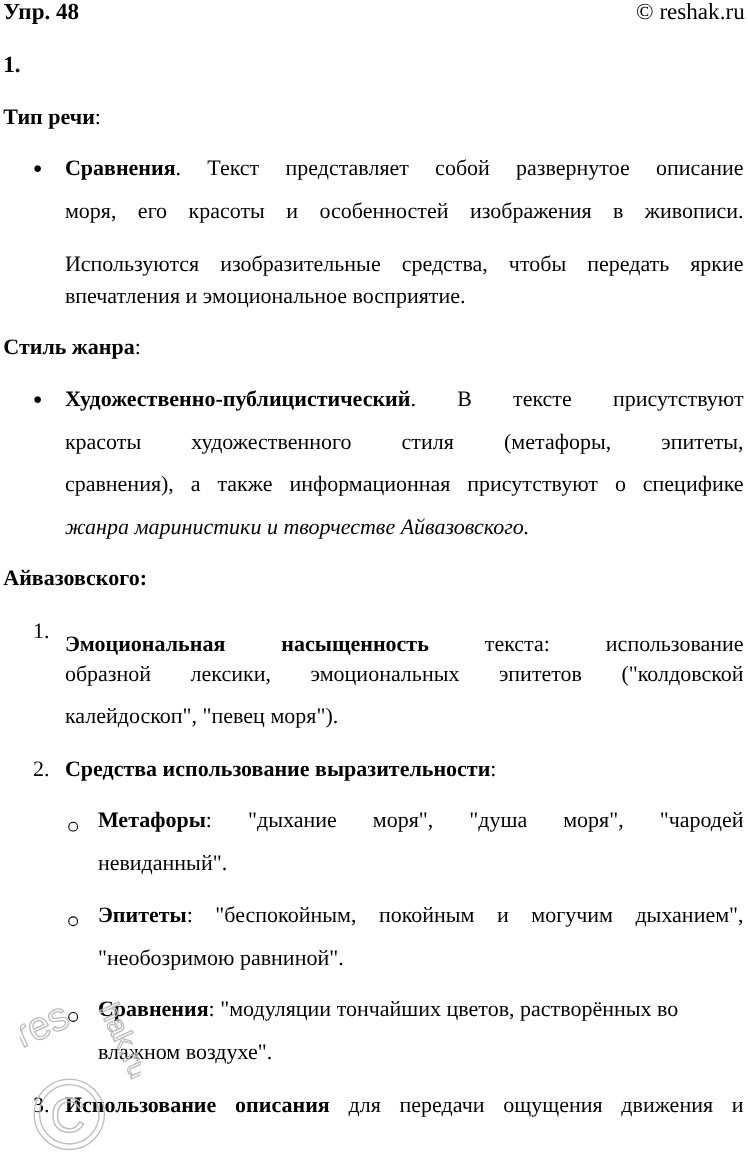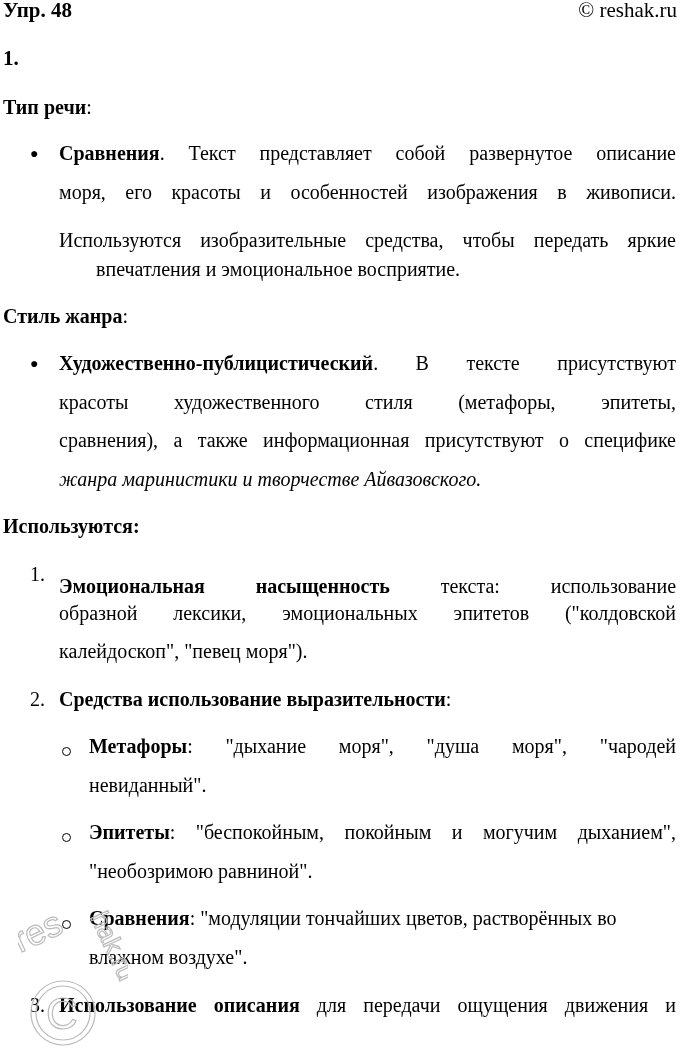--- a/index.html
+++ b/index.html
@@ -26,38 +26,38 @@
   <span class="b">Тип речи</span><span>:</span>
 </div>
 
 <div>
   <span class="bullet-dot" style="left:30px;top:146px;">●</span>
   <div class="abs just" style="left:59px;top:142px;width:617px;">
     <span class="b">Сравнения</span><span>. Текст представляет собой развернутое описание</span>
   </div>
   <div class="abs just" style="left:59px;top:181px;width:617px;">моря, его красоты и особенностей изображения в живописи.</div>
   <div class="abs just" style="left:59px;top:229px;width:617px;">Используются изобразительные средства, чтобы передать яркие</div>
-  <div class="abs" style="left:59px;top:258px;margin-left:37px;">впечатления и эмоциональное восприятие.</div>
+  <div class="abs" style="left:59px;top:258px;">впечатления и эмоциональное восприятие.</div>
 </div>
 
 <div class="abs" style="left:3px;top:305px;">
   <span class="b">Стиль жанра</span><span>:</span>
 </div>
 
 <div>
   <span class="bullet-dot" style="left:30px;top:356px;">●</span>
   <div class="abs just" style="left:59px;top:352px;width:617px;">
     <span class="b">Художественно-публицистический</span><span>. В тексте присутствуют</span>
   </div>
   <div class="abs just" style="left:59px;top:391px;width:617px;">красоты художественного стиля (метафоры, эпитеты,</div>
   <div class="abs just" style="left:59px;top:429px;width:617px;">сравнения), а также информационная присутствуют о специфике</div>
   <div class="abs" style="left:59px;top:468px;font-style:italic;">жанра маринистики и творчестве Айвазовского.</div>
 </div>
 
-<div class="abs b" style="left:3px;top:515px;">Используются:</div>
+<div class="abs b" style="left:3px;top:515px;">Айвазовского:</div>
 
 <div>
   <div class="abs" style="left:30px;top:563px;">1.</div>
   <div class="abs just" style="left:59px;top:575px;width:617px;">
     <span class="b">Эмоциональная насыщенность</span><span> текста: использование</span>
   </div>
   <div class="abs just" style="left:59px;top:602px;width:617px;">образной лексики, эмоциональных эпитетов ("колдовской</div>
   <div class="abs" style="left:59px;top:640px;">калейдоскоп", "певец моря").</div>
 </div>
 

